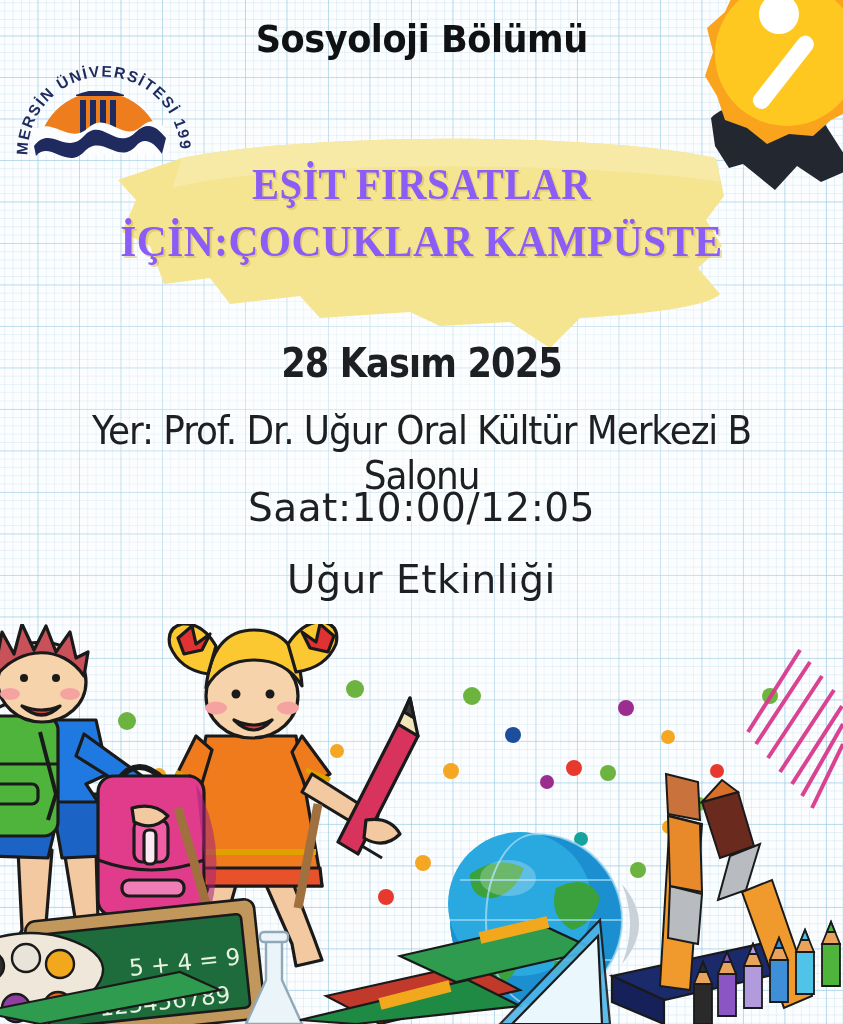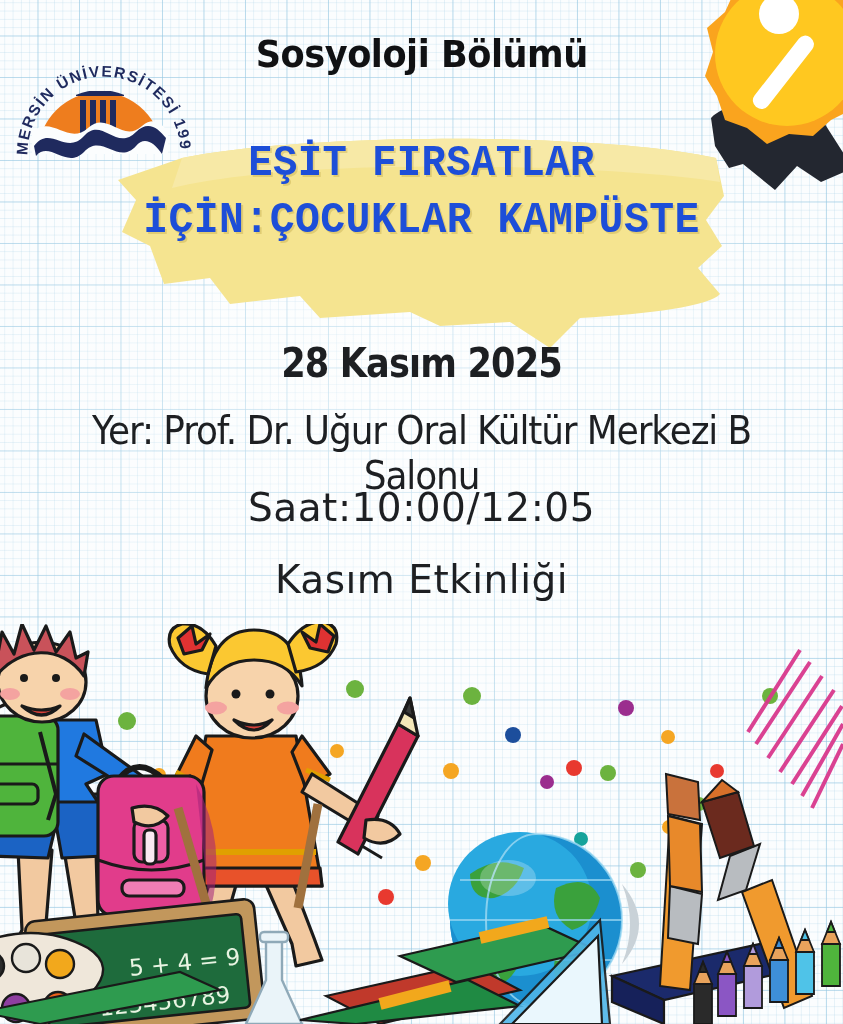--- a/index.html
+++ b/index.html
@@ -31,25 +31,25 @@
   
   .logo{position:absolute;left:14px;top:28px;width:180px;height:152px;}
   
   .badge{position:absolute;right:-18px;top:-32px;width:190px;height:230px;}
 
   
   .highlight{position:absolute;left:110px;top:136px;width:620px;height:222px;}
 
   
   .headline{
-    position:absolute;left:0;top:140px;width:843px;
+    position:absolute;left:0;top:160px;width:843px;
     text-align:center;
-    font-family:Liberation Mono, monospace;
+    font-family:Liberation Serif, serif;
     font-weight:bold;
-    color:#1d4ed8;
+    color:#8b5cf6;
     letter-spacing:.5px;
     line-height:1.08;
     text-shadow:2px 2px 0 rgba(200,175,80,.45);
   }
   .headline .l1{display:block;font-size:45px;transform:scaleX(.9);}
   .headline .l2{display:block;font-size:45px;transform:scaleX(.92);margin-top:8px;}
 
   
   .hand{
     position:absolute;width:843px;text-align:center;
@@ -122,34 +122,34 @@
     <path d="M96 8 L118 0 L140 10 L164 6 L178 26 L190 44 L186 70 L192 94 L180 116
              L184 140 L160 152 L142 168 L118 166 L96 176 L76 160 L54 152 L46 128
              L34 108 L42 84 L36 60 L54 44 L64 22 Z" fill="#FAA41E"></path>
 
     <circle cx="116" cy="86" r="72" fill="#FFC820"></circle>
 
     <circle cx="108" cy="46" r="20" fill="#ffffff"></circle>
     <rect x="104" y="60" width="17" height="88" rx="8" fill="#ffffff" transform="rotate(38 112 104)"></rect>
   </svg>
 
-  <div style="position:absolute;left:0;top:33px;width:843px;text-align:center;">
+  <div style="position:absolute;left:0;top:18px;width:843px;text-align:center;">
     <span style="display:inline-block;font-family:'DejaVu Sans',sans-serif;font-weight:bold;
                  font-size:37px;color:#101113;letter-spacing:-.5px;transform:scaleX(.95);">Sosyoloji Bölümü</span>
   </div>
 
   <div class="headline">
     <span class="l1">EŞİT FIRSATLAR</span>
     <span class="l2">İÇİN:ÇOCUKLAR KAMPÜSTE</span>
   </div>
 
   <div class="hand date-line">28 Kasım 2025</div>
   <div class="hand place-line">Yer: Prof. Dr. Uğur Oral Kültür Merkezi B Salonu</div>
   <div class="hand time-line">Saat:10:00/12:05</div>
-  <div class="hand event-line">Kasım Etkinliği</div>
+  <div class="hand event-line">Uğur Etkinliği</div>
 
   <div class="illus">
 
     <div id="confetti-layer" style="position:absolute;inset:0;">
         <div class="confetti" style="left: 118px; top: 88px; width: 18px; height: 18px; background: rgb(108, 179, 63);"></div>
         <div class="confetti" style="left: 152px; top: 144px; width: 14px; height: 14px; background: rgb(245, 166, 35);"></div>
         <div class="confetti" style="left: 98px; top: 204px; width: 18px; height: 18px; background: rgb(245, 166, 35);"></div>
         <div class="confetti" style="left: 113px; top: 242px; width: 18px; height: 18px; background: rgb(232, 57, 47);"></div>
         <div class="confetti" style="left: 166px; top: 151px; width: 12px; height: 12px; background: rgb(245, 166, 35);"></div>
         <div class="confetti" style="left: 346px; top: 56px; width: 18px; height: 18px; background: rgb(108, 179, 63);"></div>

